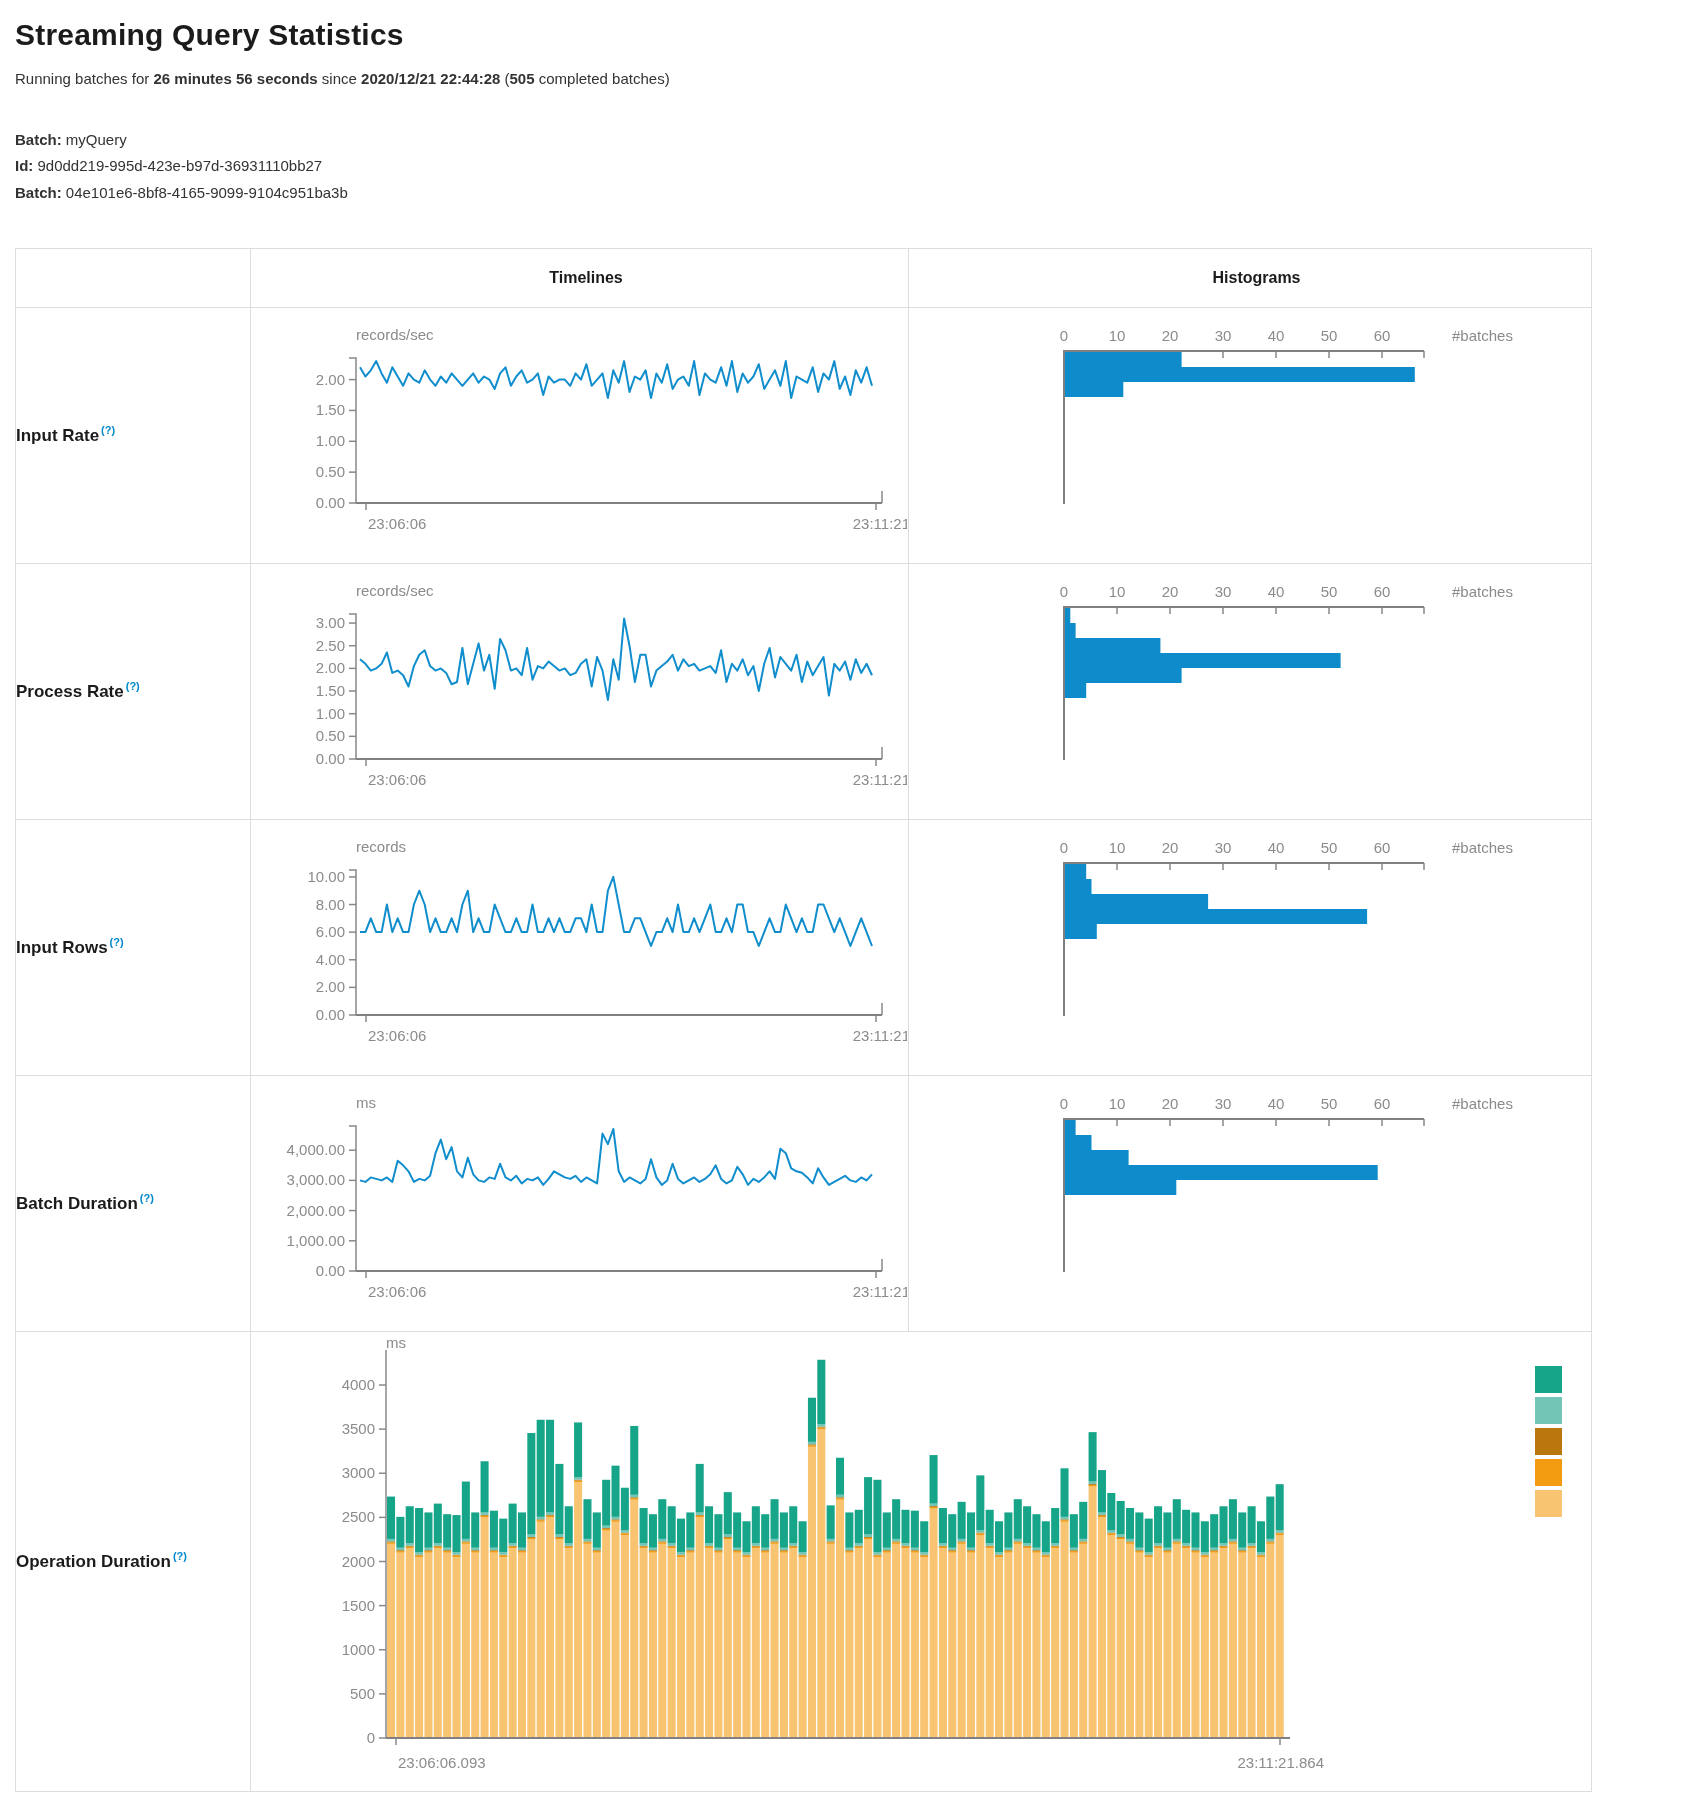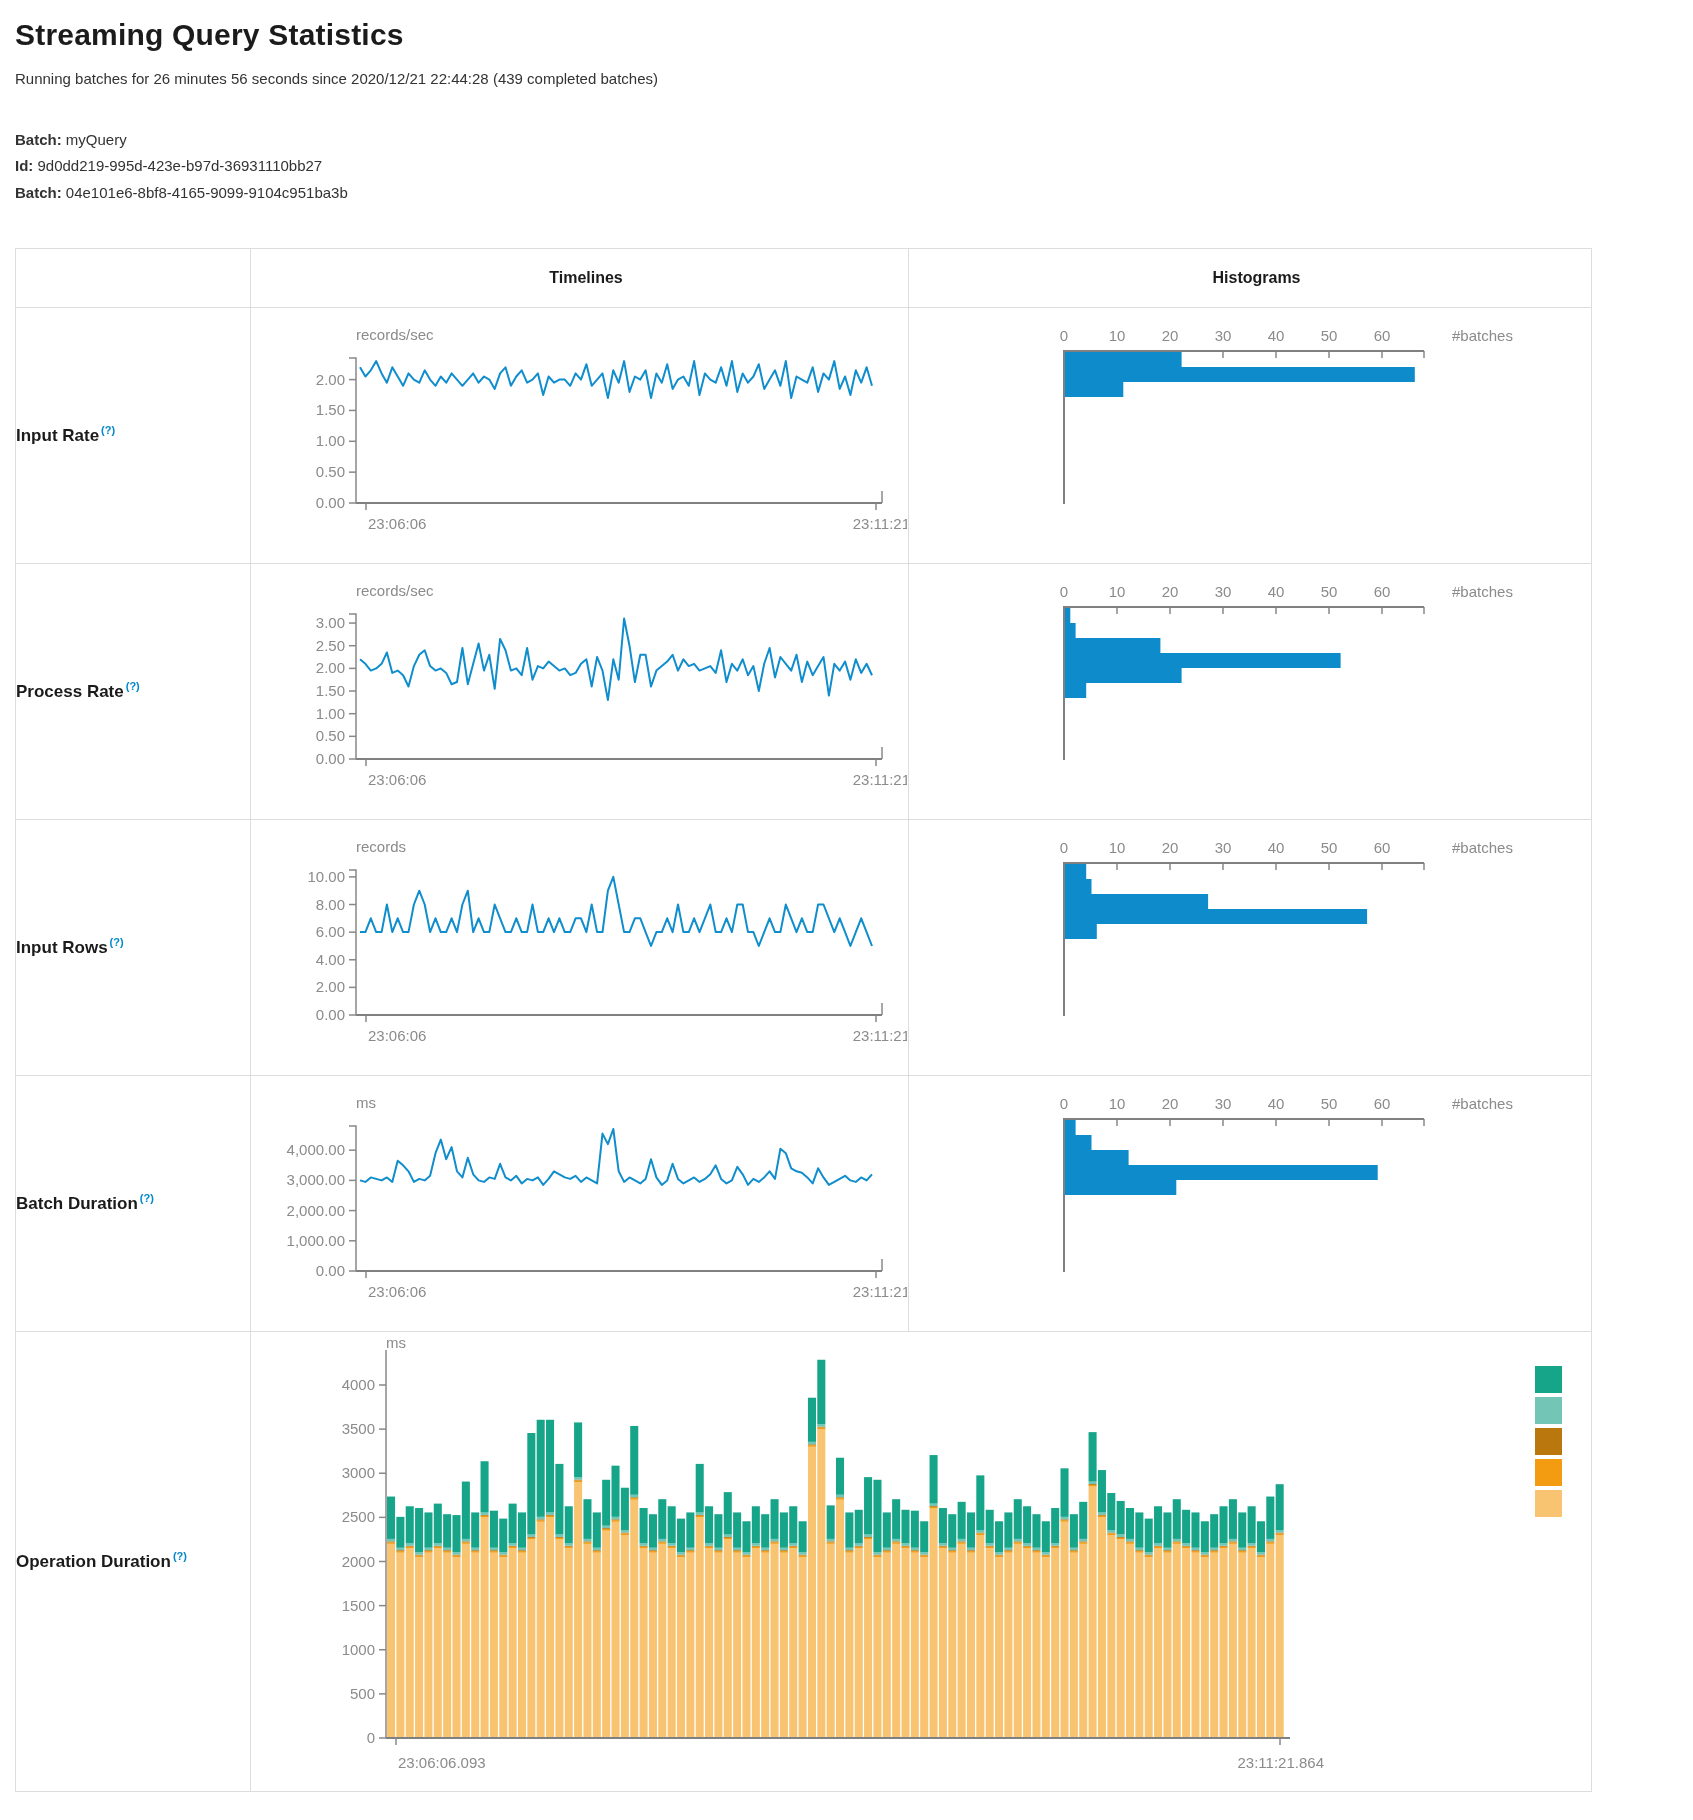--- a/index.html
+++ b/index.html
@@ -1,40 +1,40 @@
 <!DOCTYPE html>
 <html><head>
 <meta charset="utf-8">
 <style>
   html,body{margin:0;padding:0;background:#fff;color:#333;font-family:"Liberation Sans",sans-serif;}
   .page{width:1682px;min-height:1820px;box-sizing:border-box;padding:8px 15px 6px 15px;}
   h1{font-size:30px;margin:10px 0 18px 0;color:#1b1b1b;letter-spacing:.2px;}
   .subtitle{font-size:15px;margin:0 0 40px 0;color:#333;}
-  .subtitle b{font-weight:400;}
+  .subtitle b{font-weight:700;}
   .meta{font-size:15px;line-height:1.75;margin:0 0 42px 0;}
   .meta b{font-weight:700;}
   table.stats{border-collapse:collapse;table-layout:fixed;width:1576px;}
   table.stats th,table.stats td{border:1px solid #ddd;padding:0;vertical-align:middle;}
   table.stats th{height:58px;text-align:center;font-size:16px;font-weight:700;color:#1b1b1b;padding-left:13px;}
   td.label-cell{padding-left:13px;font-size:17px;font-weight:700;color:#1b1b1b;}
   td.label-cell sup{font-size:11px;color:#0088cc;font-weight:700;margin-left:2px;cursor:help;}
   .col-label{width:235px;}
   .col-timeline{width:658px;}
   .col-hist{width:683px;}
   .chart-box{display:block;}
   svg text{font-family:"Liberation Sans",sans-serif;}
 </style>
 </head>
 <body>
 
 <div class="page">
 
   <h1>Streaming Query Statistics</h1>
 
-  <p class="subtitle"><span>Running batches for</span> <b>26 minutes 56 seconds</b> <span>since</span> <b>2020/12/21 22:44:28</b> <span>(</span><b>439</b> <span>completed batches)</span></p>
+  <p class="subtitle"><span>Running batches for</span> <b>26 minutes 56 seconds</b> <span>since</span> <b>2020/12/21 22:44:28</b> <span>(</span><b>505</b> <span>completed batches)</span></p>
 
   <div class="meta">
     <div><b>Batch:</b> <span>myQuery</span></div>
     <div><b>Id:</b> <span>9d0dd219-995d-423e-b97d-36931110bb27</span></div>
     <div><b>Batch:</b> <span>04e101e6-8bf8-4165-9099-9104c951ba3b</span></div>
   </div>
 
   <table class="stats">
     <colgroup>
         <col class="col-label">

